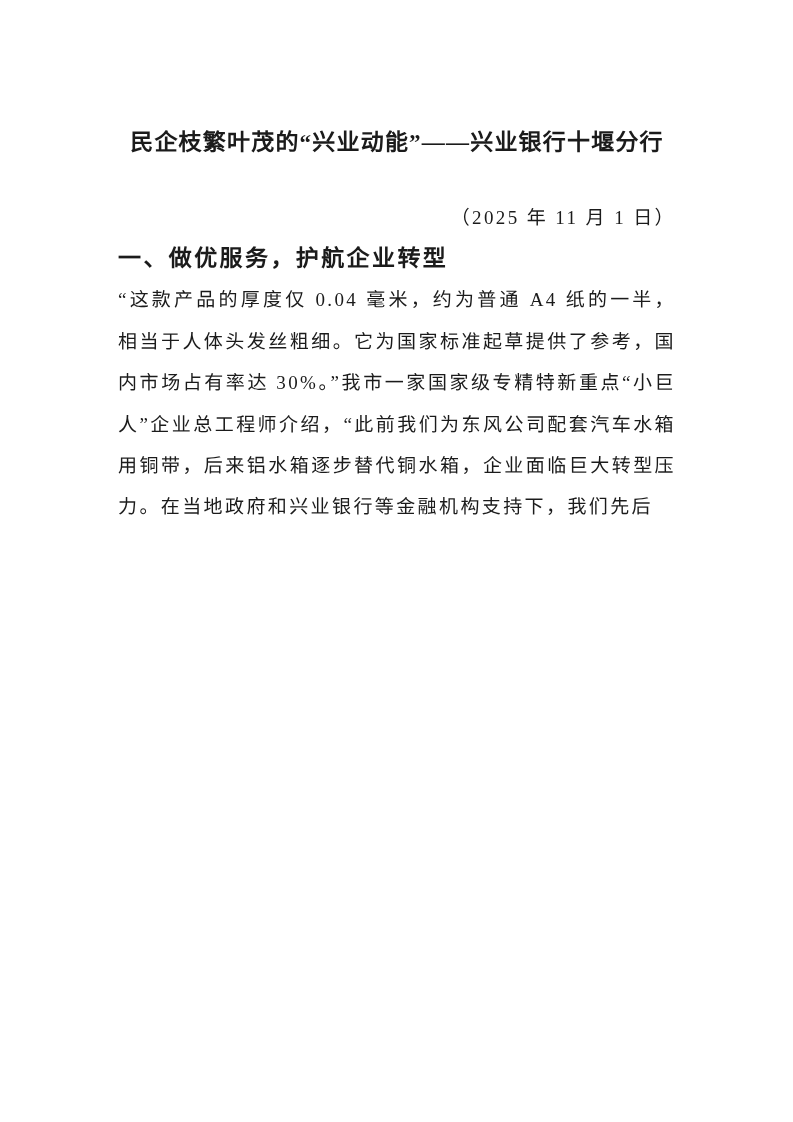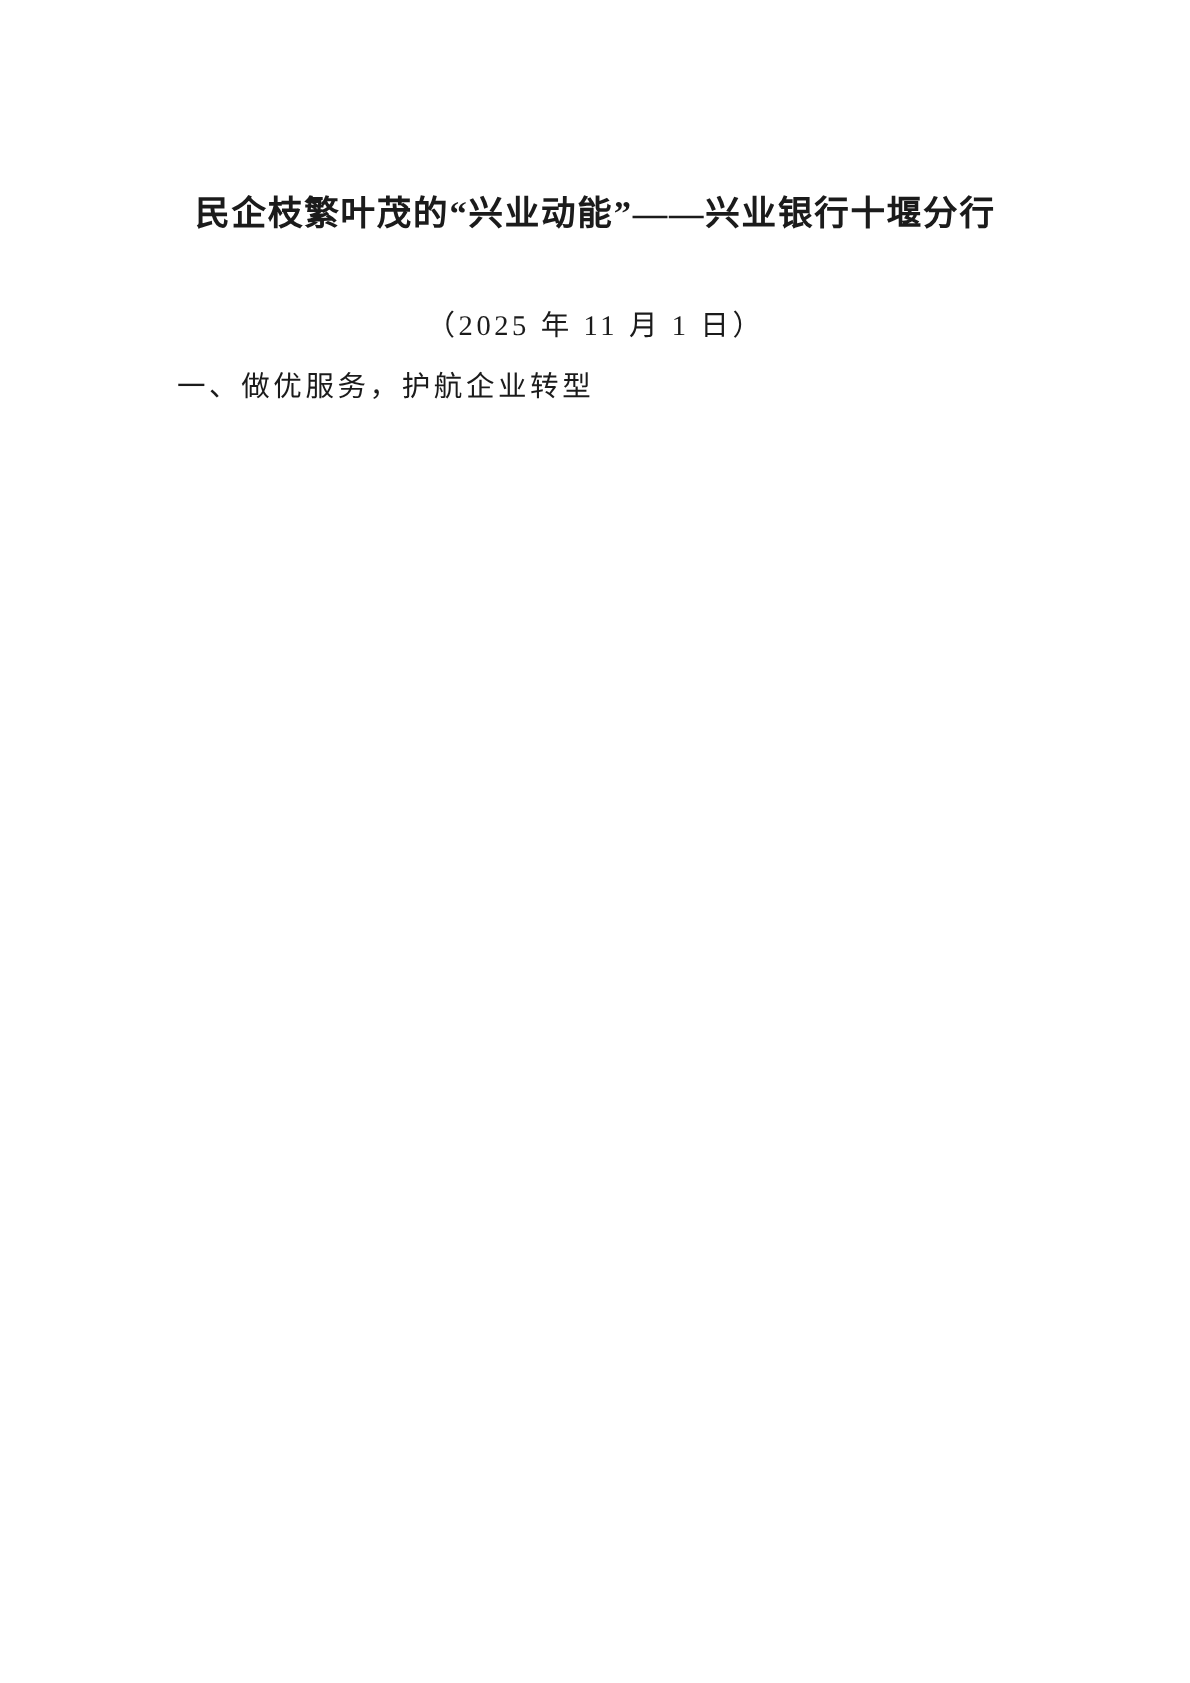--- a/index.html
+++ b/index.html
@@ -28,52 +28,53 @@
     text-align: center;
   }
   .doc-title .tline {
     display: block;
   }
   .date-line {
     margin: 29px 0 0 0;
     font-size: 19px;
     line-height: 41px;
     letter-spacing: 2.4px;
-    text-align: center;
+    text-align: right;
   }
   .para {
     margin: 0;
     font-size: 19px;
     line-height: 41.4px;
     letter-spacing: 2.4px;
     text-align: justify;
     text-justify: inter-character;
     word-break: break-all;
   }
   .para.first {
     margin-top: 40px;
   }
   .section-heading {
     margin: 0;
-    font-size: 19px;
-    font-weight: 400;
+    font-size: 23px;
+    font-weight: 700;
     line-height: 41.4px;
     letter-spacing: 2.4px;
     text-align: left;
   }
 </style>
 </head>
 <body>
 
 <div class="page">
 
   <h1 class="doc-title">
     <span class="tline">民企枝繁叶茂的“兴业动能”——兴业银行十堰分行</span>
   </h1>
 
   <p class="date-line">（2025 年 11 月 1 日）</p>
 
 
 
   <p class="section-heading">一、做优服务，护航企业转型</p>
 
+  <p class="para">“这款产品的厚度仅 0.04 毫米，约为普通 A4 纸的一半，相当于人体头发丝粗细。它为国家标准起草提供了参考，国内市场占有率达 30%。”我市一家国家级专精特新重点“小巨人”企业总工程师介绍，“此前我们为东风公司配套汽车水箱用铜带，后来铝水箱逐步替代铜水箱，企业面临巨大转型压力。在当地政府和兴业银行等金融机构支持下，我们先后</p>
 
 </div>
 
 </body></html>

